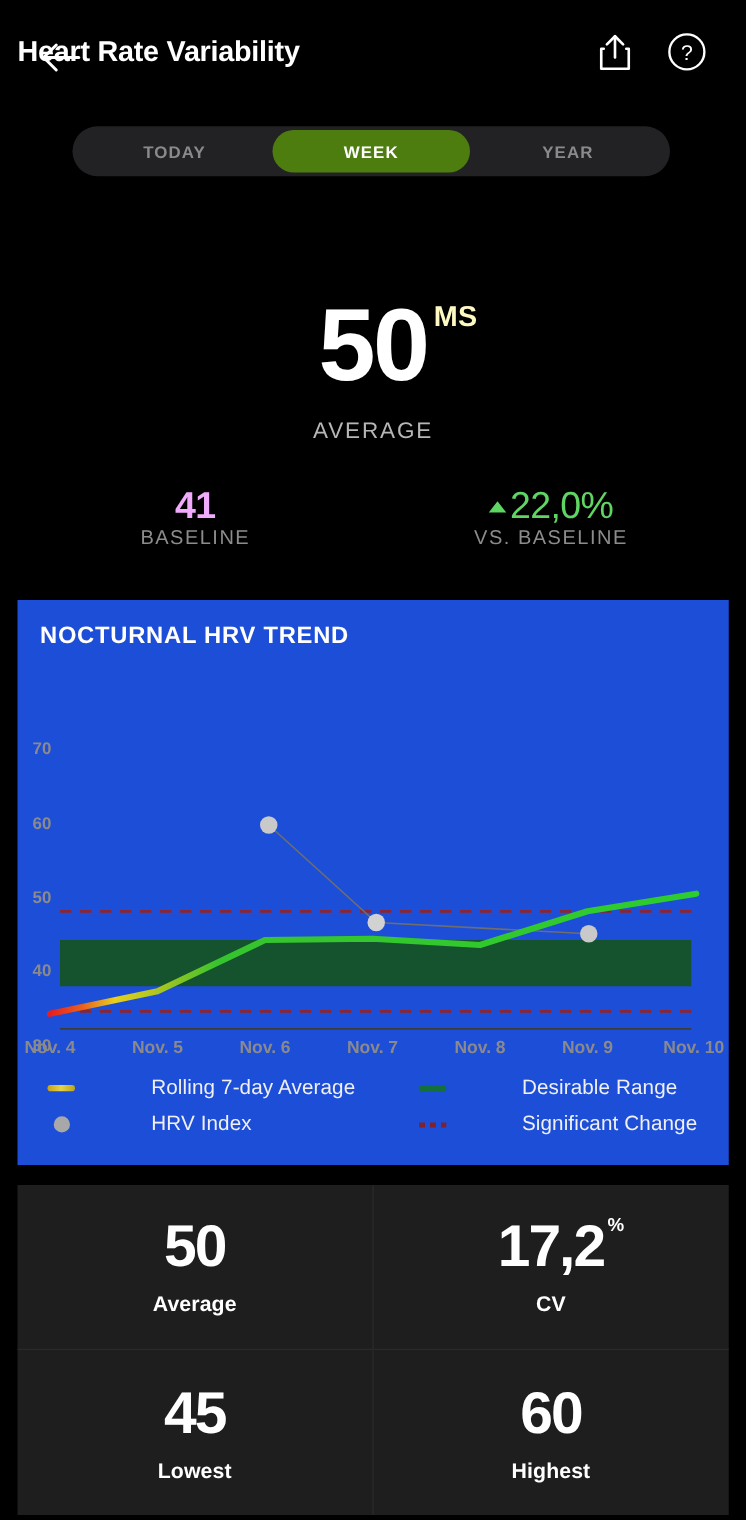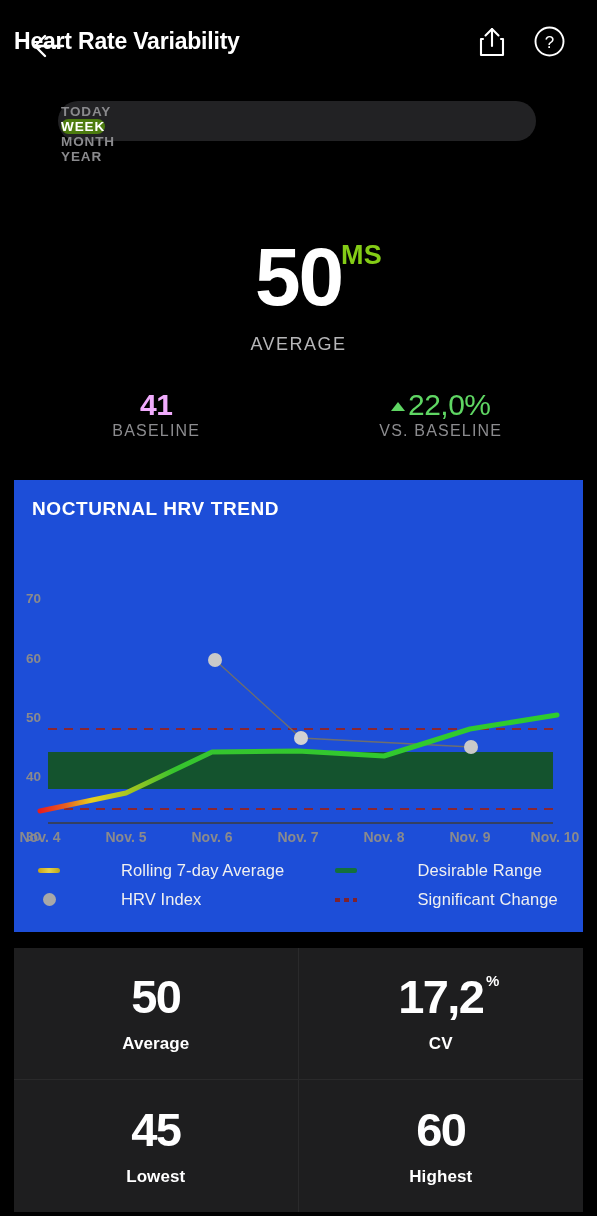--- a/index.html
+++ b/index.html
@@ -45,23 +45,22 @@
   .icon-btn { cursor: pointer; display: flex; align-items: center; justify-content: center; }
 
   
   .segmented {
     position: absolute;
     left: 58px; top: 101px;
     width: 478px; height: 40px;
     background: #222224;
     border-radius: 20px;
     display: flex;
-    align-items: flex-start;
+    align-items: center;
     padding: 3px;
-    flex-direction: column;
   }
   .seg {
     flex: 1;
     height: 34px;
     display: flex; align-items: center; justify-content: center;
     border-radius: 17px;
     font-size: 13.5px;
     font-weight: 700;
     letter-spacing: 0.9px;
     color: #8a8a8d;
@@ -80,24 +79,24 @@
     position: relative;
     color: #fff;
     font-size: 82px;
     font-weight: 800;
     line-height: 1;
     letter-spacing: -2px;
   }
   .hero-unit {
     position: absolute;
     top: 6px; right: -40px;
-    font-size: 27px;
+    font-size: 23px;
     font-weight: 700;
     letter-spacing: 0.3px;
-    color: #84cc16;
+    color: #fef9c3;
   }
   .hero-label {
     margin-top: 16px;
     color: #b6b6b8;
     font-size: 18px;
     letter-spacing: 1.5px;
   }
 
   .subrow {
     position: absolute;
@@ -259,21 +258,20 @@
           <circle cx="15.5" cy="15.5" r="14" stroke="#fff" stroke-width="1.9" fill="none"></circle>
           <text x="15.5" y="22" text-anchor="middle" fill="#fff" font-size="17" font-family="Liberation Sans, sans-serif" font-weight="500">?</text>
         </svg>
       </div>
     </div>
   </div>
 
   <div class="segmented">
     <div class="seg">TODAY</div>
     <div class="seg active">WEEK</div>
-    <div class="seg">MONTH</div>
     <div class="seg">YEAR</div>
   </div>
 
   <div class="hero">
     <div class="hero-value">
       <span>50</span>
       <span class="hero-unit">MS</span>
     </div>
     <div class="hero-label">AVERAGE</div>
   </div>

